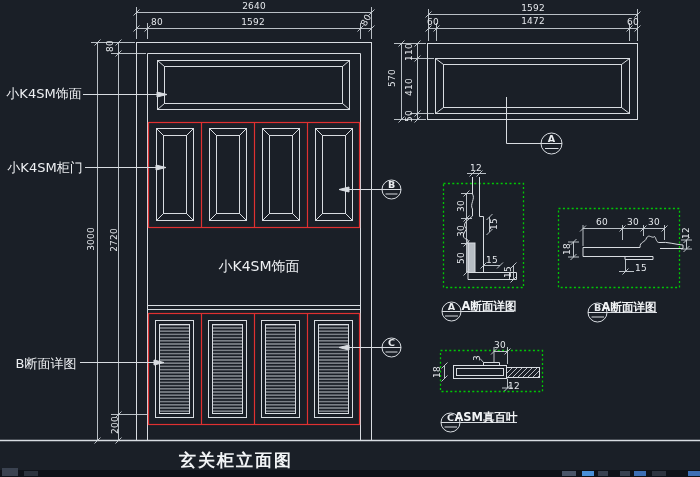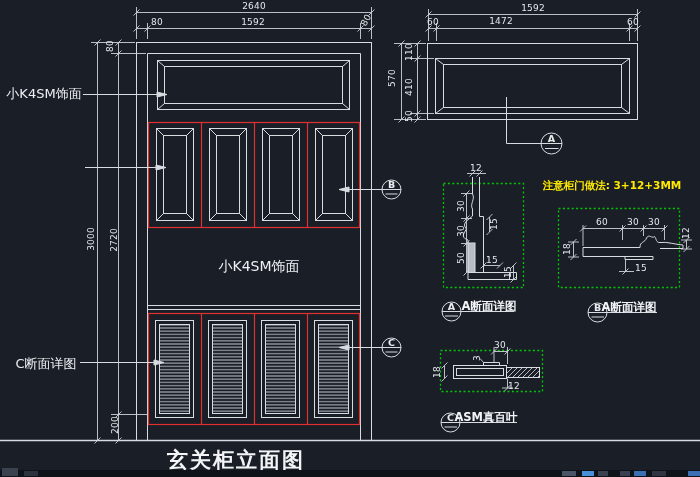--- a/index.html
+++ b/index.html
@@ -7,21 +7,21 @@
          font-family:"DejaVu Sans","Liberation Sans",sans-serif;}
   svg.lines{position:absolute;left:0;top:0;}
   .t{position:absolute;white-space:nowrap;color:#e4e7eb;transform:translate(-50%,-50%);}
   .dim{font-size:9px;letter-spacing:.2px;}
   .vert{transform:translate(-50%,-50%) rotate(-90deg);}
   .tilt{transform:translate(-50%,-50%) rotate(-62deg);}
   .cn{font-size:13px;color:#eef0f3;}
   .mid{font-size:14px;color:#eef0f3;}
   .note{font-size:10.5px;font-weight:bold;color:#ffe900;}
   .dlabel{font-size:11.5px;font-weight:bold;color:#f2f4f6;}
-  .title{font-size:21px;font-weight:bold;color:#f2f4f6;letter-spacing:2px;}
+  .title{font-size:17px;font-weight:bold;color:#f2f4f6;letter-spacing:2px;}
   .mk{font:bold 9.5px "DejaVu Sans",sans-serif;fill:#e8ebee;text-anchor:middle;}
   .bbar{position:absolute;left:0;top:470px;width:700px;height:7px;background:#0e1219;}
   .bitem{position:absolute;height:5px;top:1px;}
 </style>
 </head>
 <body>
 
 <div class="stage">
 
 <svg class="lines" width="700" height="477" viewBox="0 0 700 477">
@@ -185,33 +185,33 @@
 <div class="t dim" style="left:254px;top:6px">2640</div>
 <div class="t dim" style="left:157px;top:22px">80</div>
 <div class="t dim" style="left:253px;top:22px">1592</div>
 <div class="t dim tilt" style="left:366px;top:20px">80</div>
 <div class="t dim vert" style="left:110px;top:46px">80</div>
 <div class="t dim vert" style="left:91px;top:239px">3000</div>
 <div class="t dim vert" style="left:114px;top:240px">2720</div>
 <div class="t dim vert" style="left:115px;top:425px">200</div>
 
 <div class="t cn" style="left:44px;top:94px">小K4SM饰面</div>
+<div class="t cn" style="left:45px;top:168px">小K4SM柜门</div>
 <div class="t mid" style="left:259px;top:267px">小K4SM饰面</div>
-<div class="t cn" style="left:46px;top:364px">C断面详图</div>
+<div class="t cn" style="left:46px;top:364px">B断面详图</div>
 
 <div class="t dim" style="left:533px;top:8px">1592</div>
 <div class="t dim" style="left:433px;top:22px">60</div>
-<div class="t dim" style="left:501px;top:21px">1472</div>
+<div class="t dim" style="left:533px;top:21px">1472</div>
 <div class="t dim" style="left:633px;top:22px">60</div>
 <div class="t dim vert" style="left:392px;top:78px">570</div>
 <div class="t dim vert" style="left:409px;top:52px">110</div>
 <div class="t dim vert" style="left:409px;top:87px">410</div>
 <div class="t dim vert" style="left:409px;top:116px">50</div>
 
-<div class="t note" style="left:612px;top:186px">注意柜门做法: 3+12+3MM</div>
 
 <div class="t dim" style="left:476px;top:168px">12</div>
 <div class="t dim vert" style="left:461px;top:206px">30</div>
 <div class="t dim vert" style="left:461px;top:231px">30</div>
 <div class="t dim vert" style="left:461px;top:258px">50</div>
 <div class="t dim vert" style="left:494px;top:224px">15</div>
 <div class="t dim" style="left:492px;top:260px">15</div>
 <div class="t dim vert" style="left:508px;top:272px">15</div>
 <div class="t dlabel" style="left:489px;top:306px">A断面详图</div>
 

